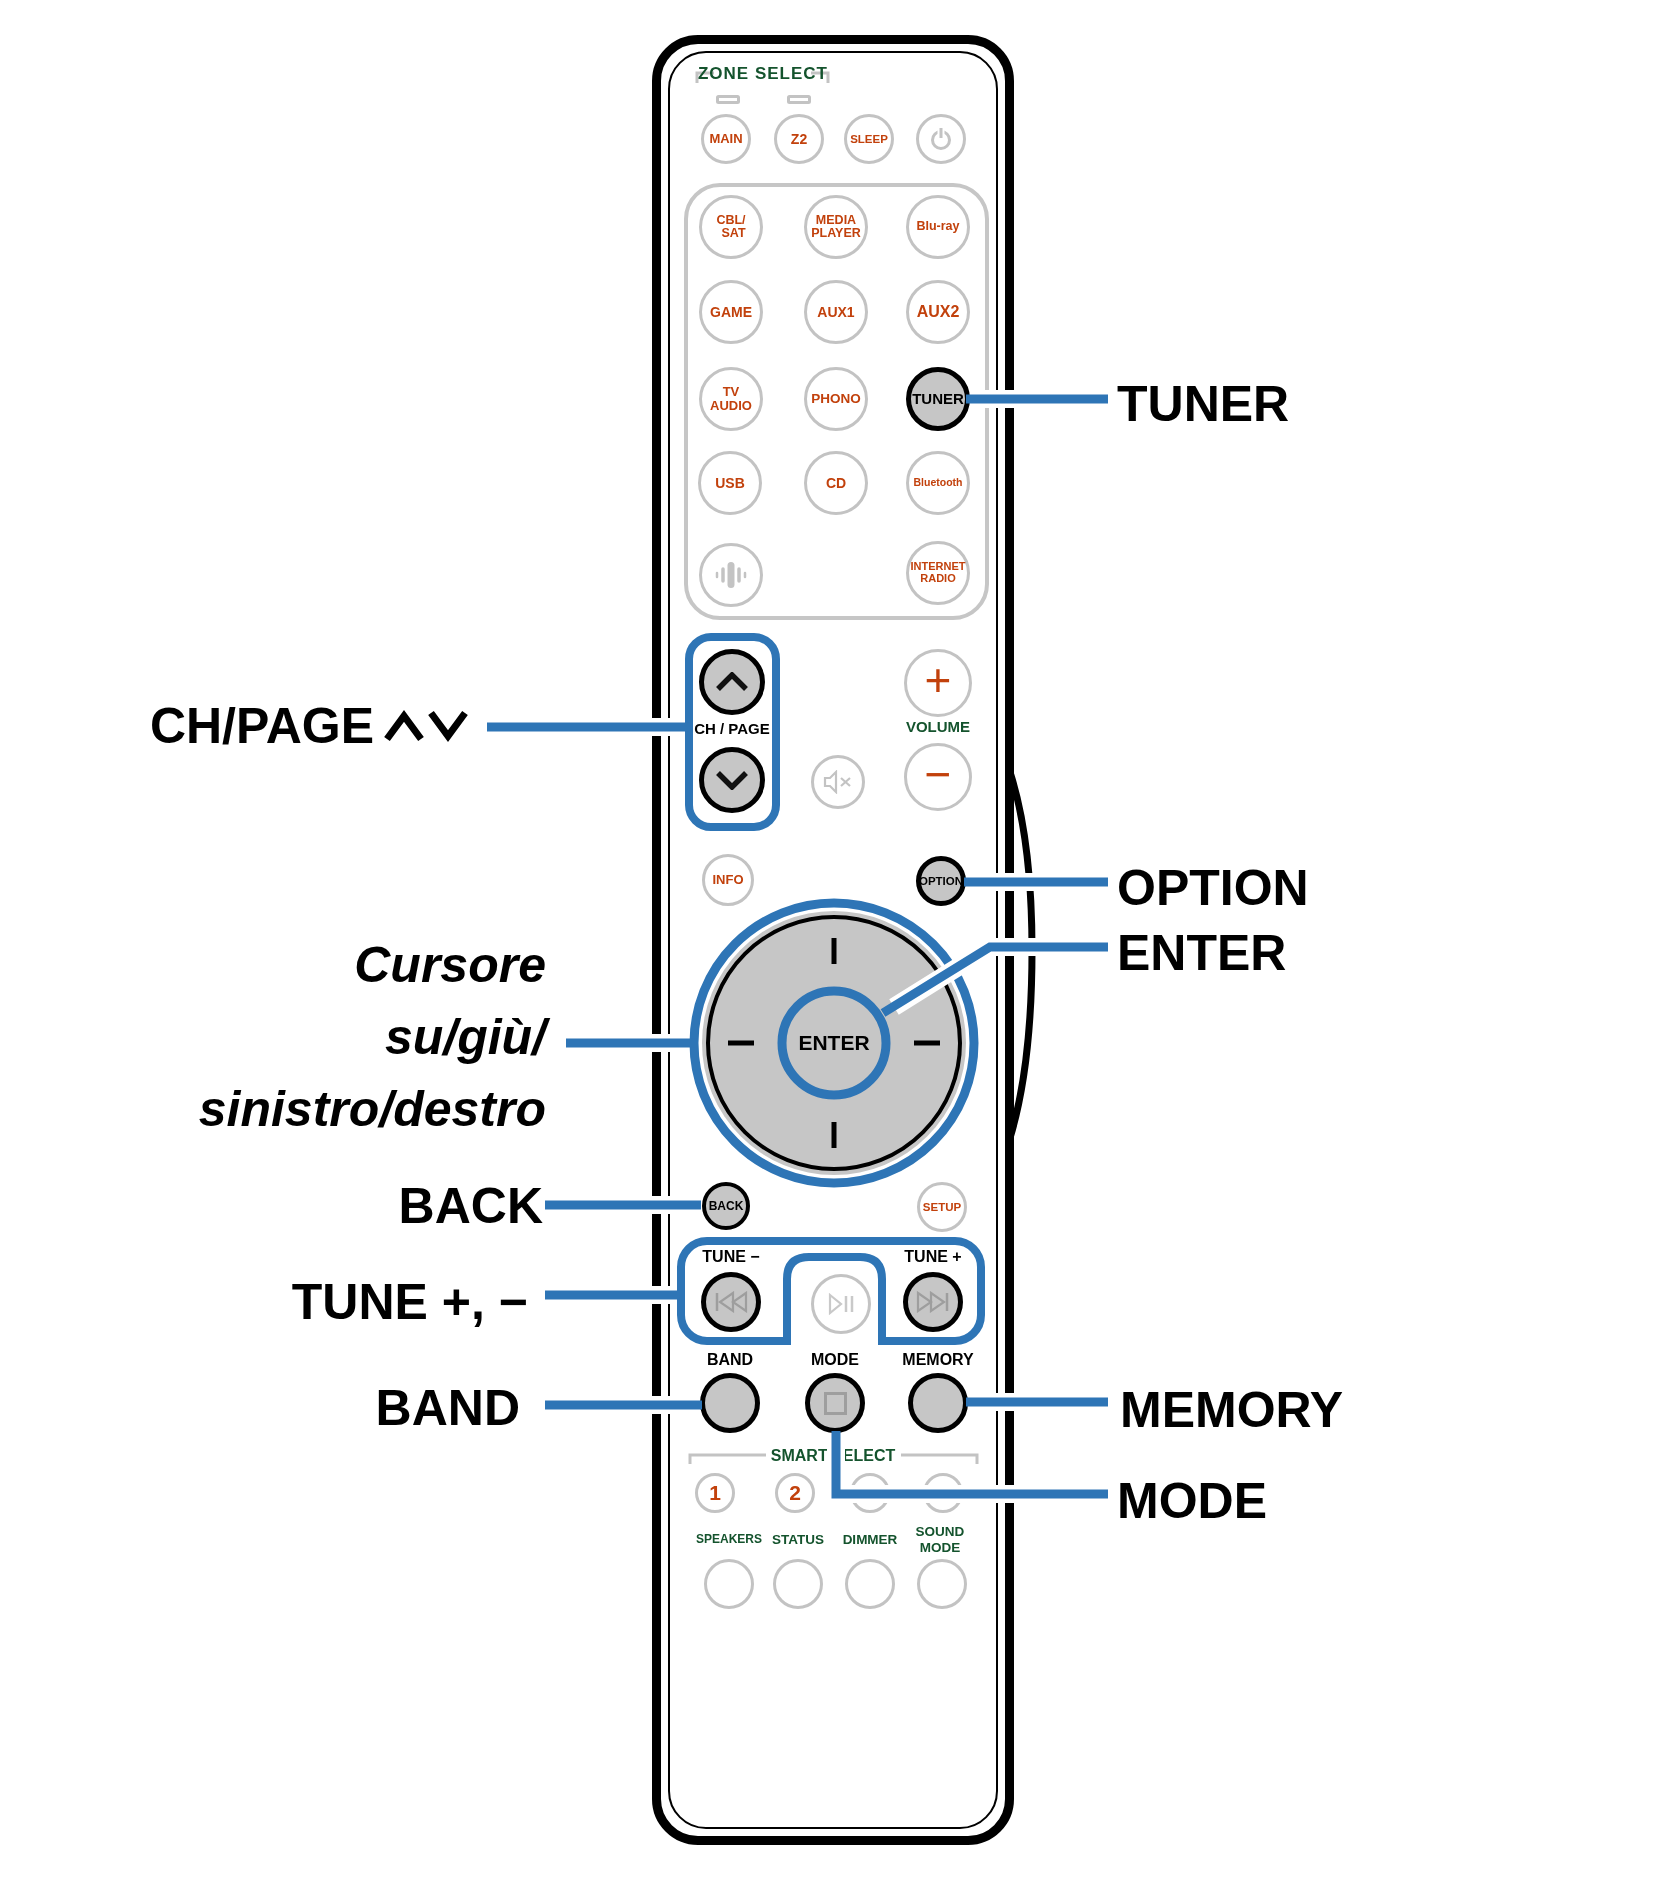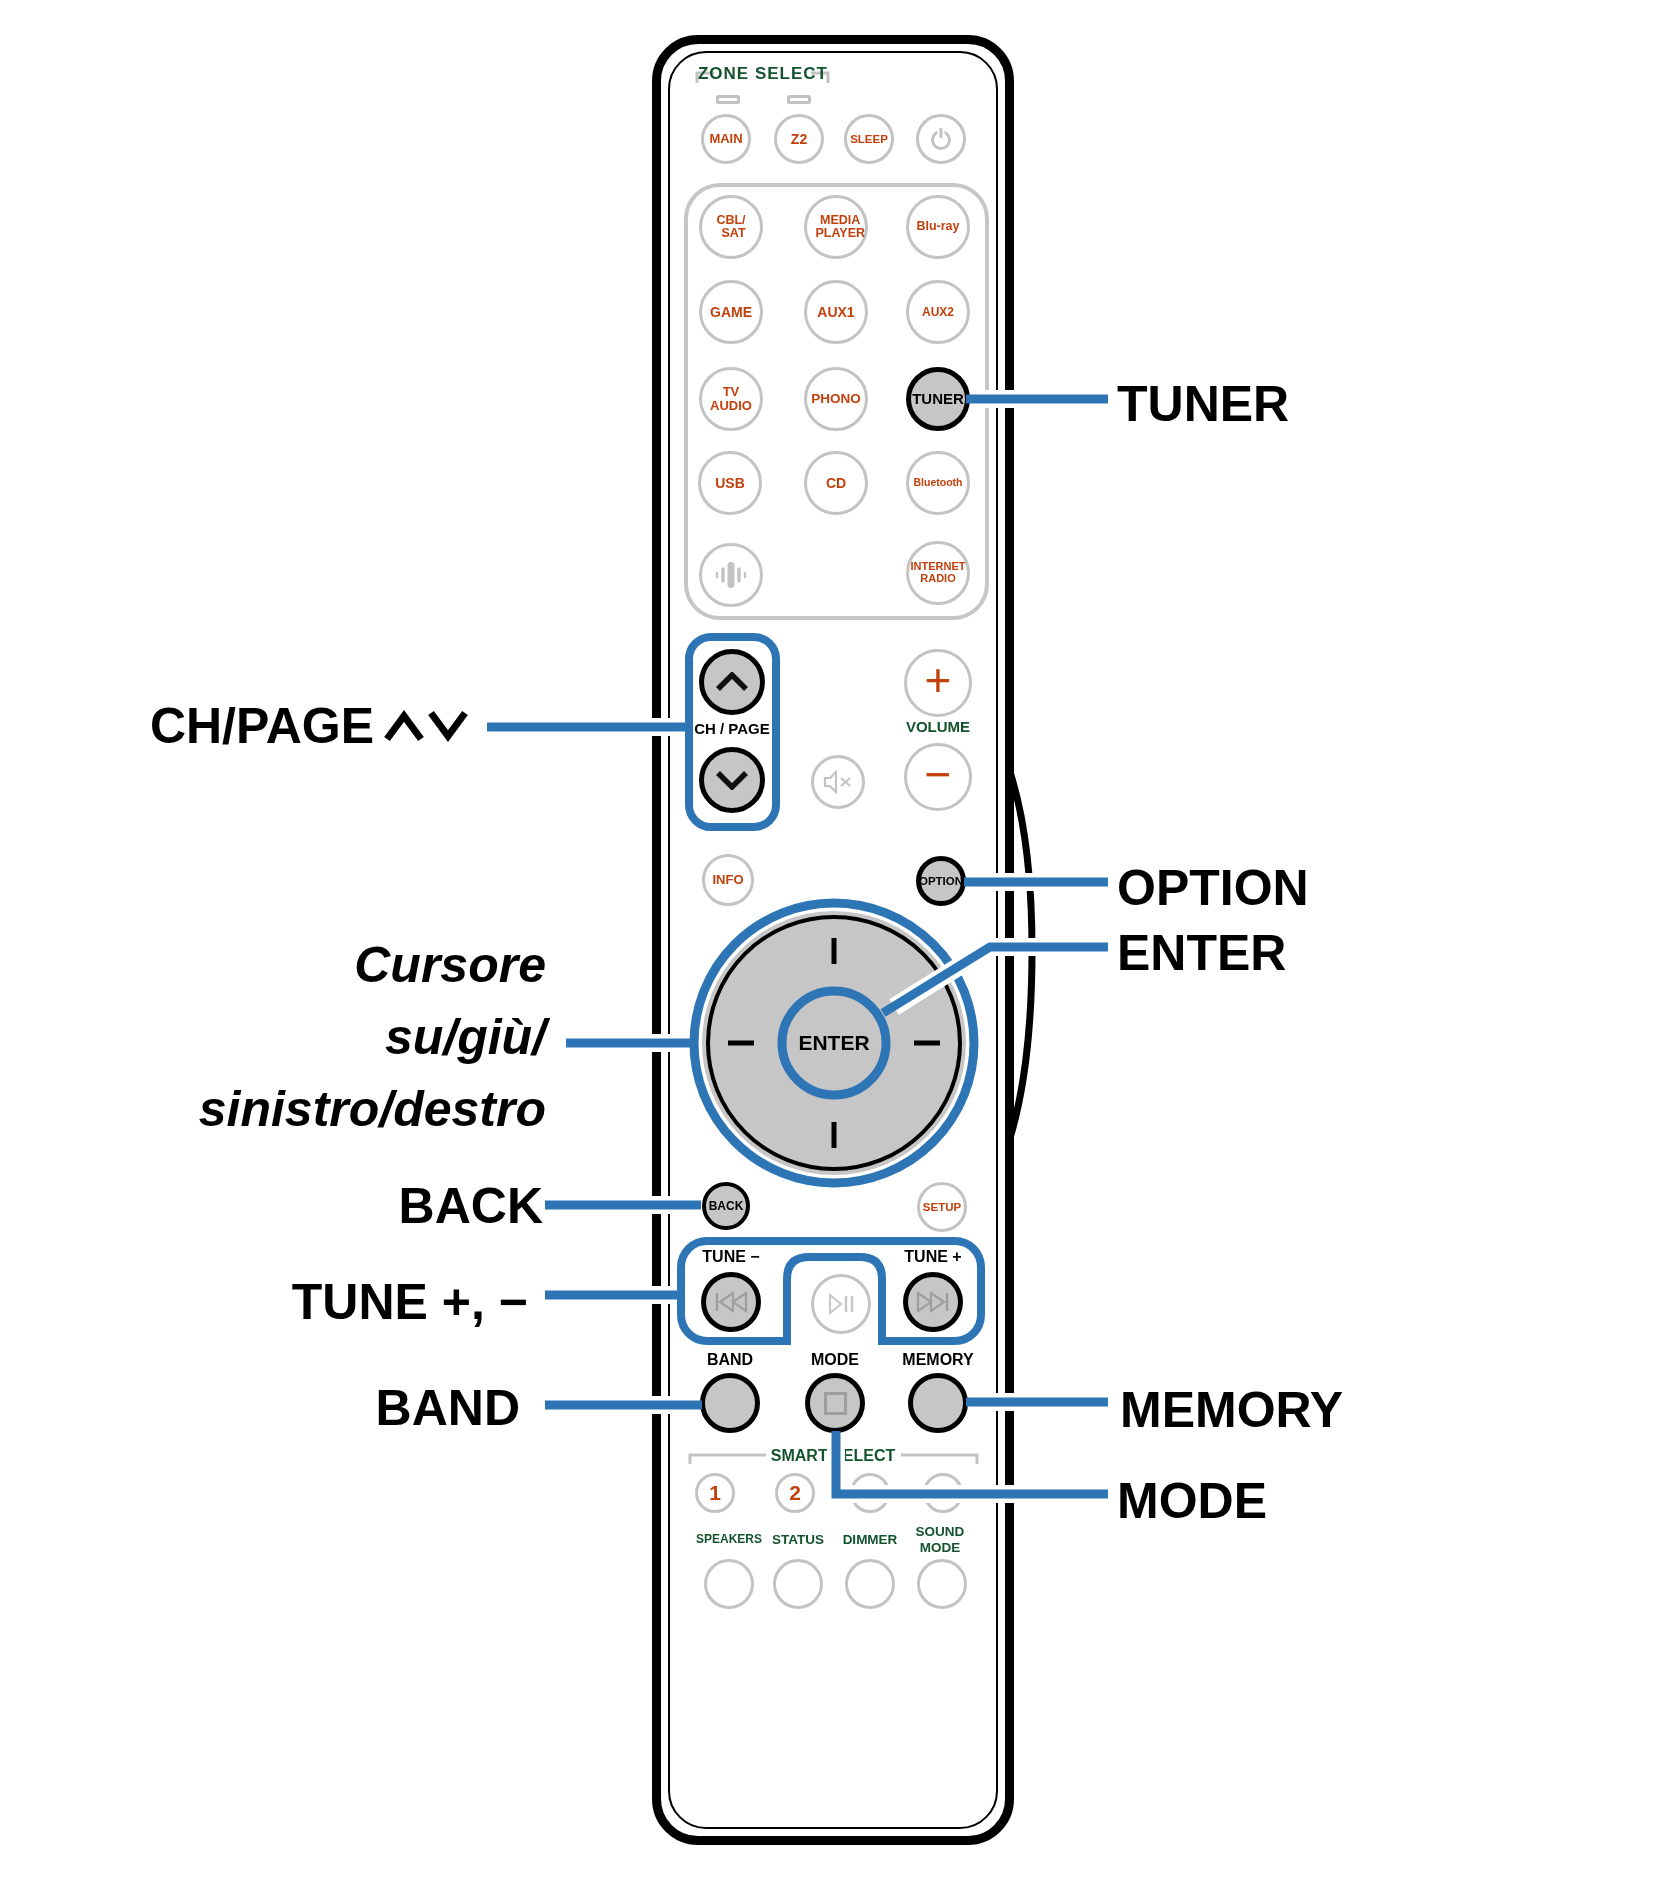--- a/index.html
+++ b/index.html
@@ -55,34 +55,34 @@
       <line x1="13" y1="1" x2="13" y2="12" stroke="#fff" stroke-width="7"></line>
       <line x1="13" y1="2" x2="13" y2="12" stroke="#C3C3C3" stroke-width="3"></line>
     </svg>
     </div>
 
   <div class="abs grouprect" style="left:684px;top:183px;width:305px;height:437px;"></div>
 
   <div class="btn gb pre" style="left:699px;top:195px;width:64px;height:64px;font-size:12.5px;text-align:right;">
     <span class="pre">CBL/
 SAT</span></div>
-  <div class="btn gb pre" style="left:804px;top:195px;width:64px;height:64px;font-size:12.5px;justify-content:flex-end;">
+  <div class="btn gb pre" style="left:804px;top:195px;width:64px;height:64px;font-size:12.5px;">
     <span class="pre">MEDIA
 PLAYER</span></div>
   <div class="btn gb" style="left:906px;top:195px;width:64px;height:64px;font-size:12.5px;">
     <span>Blu-ray</span>
     </div>
 
   <div class="btn gb" style="left:699px;top:280px;width:64px;height:64px;font-size:14px;">
     <span>GAME</span>
     </div>
   <div class="btn gb" style="left:804px;top:280px;width:64px;height:64px;font-size:14px;">
     <span>AUX1</span>
     </div>
-  <div class="btn gb" style="left:906px;top:280px;width:64px;height:64px;font-size:12px;align-items:center;">
+  <div class="btn gb" style="left:906px;top:280px;width:64px;height:64px;font-size:16px;align-items:center;">
     <span>AUX2</span>
     </div>
 
   <div class="btn gb pre" style="left:699px;top:367px;width:64px;height:64px;font-size:13px;">
     <span class="pre">TV
 AUDIO</span></div>
   <div class="btn gb" style="left:804px;top:367px;width:64px;height:64px;font-size:13.5px;">
     <span>PHONO</span>
     </div>
   <div class="btn ab" style="left:906px;top:367px;width:64px;height:64px;font-size:15px;">

